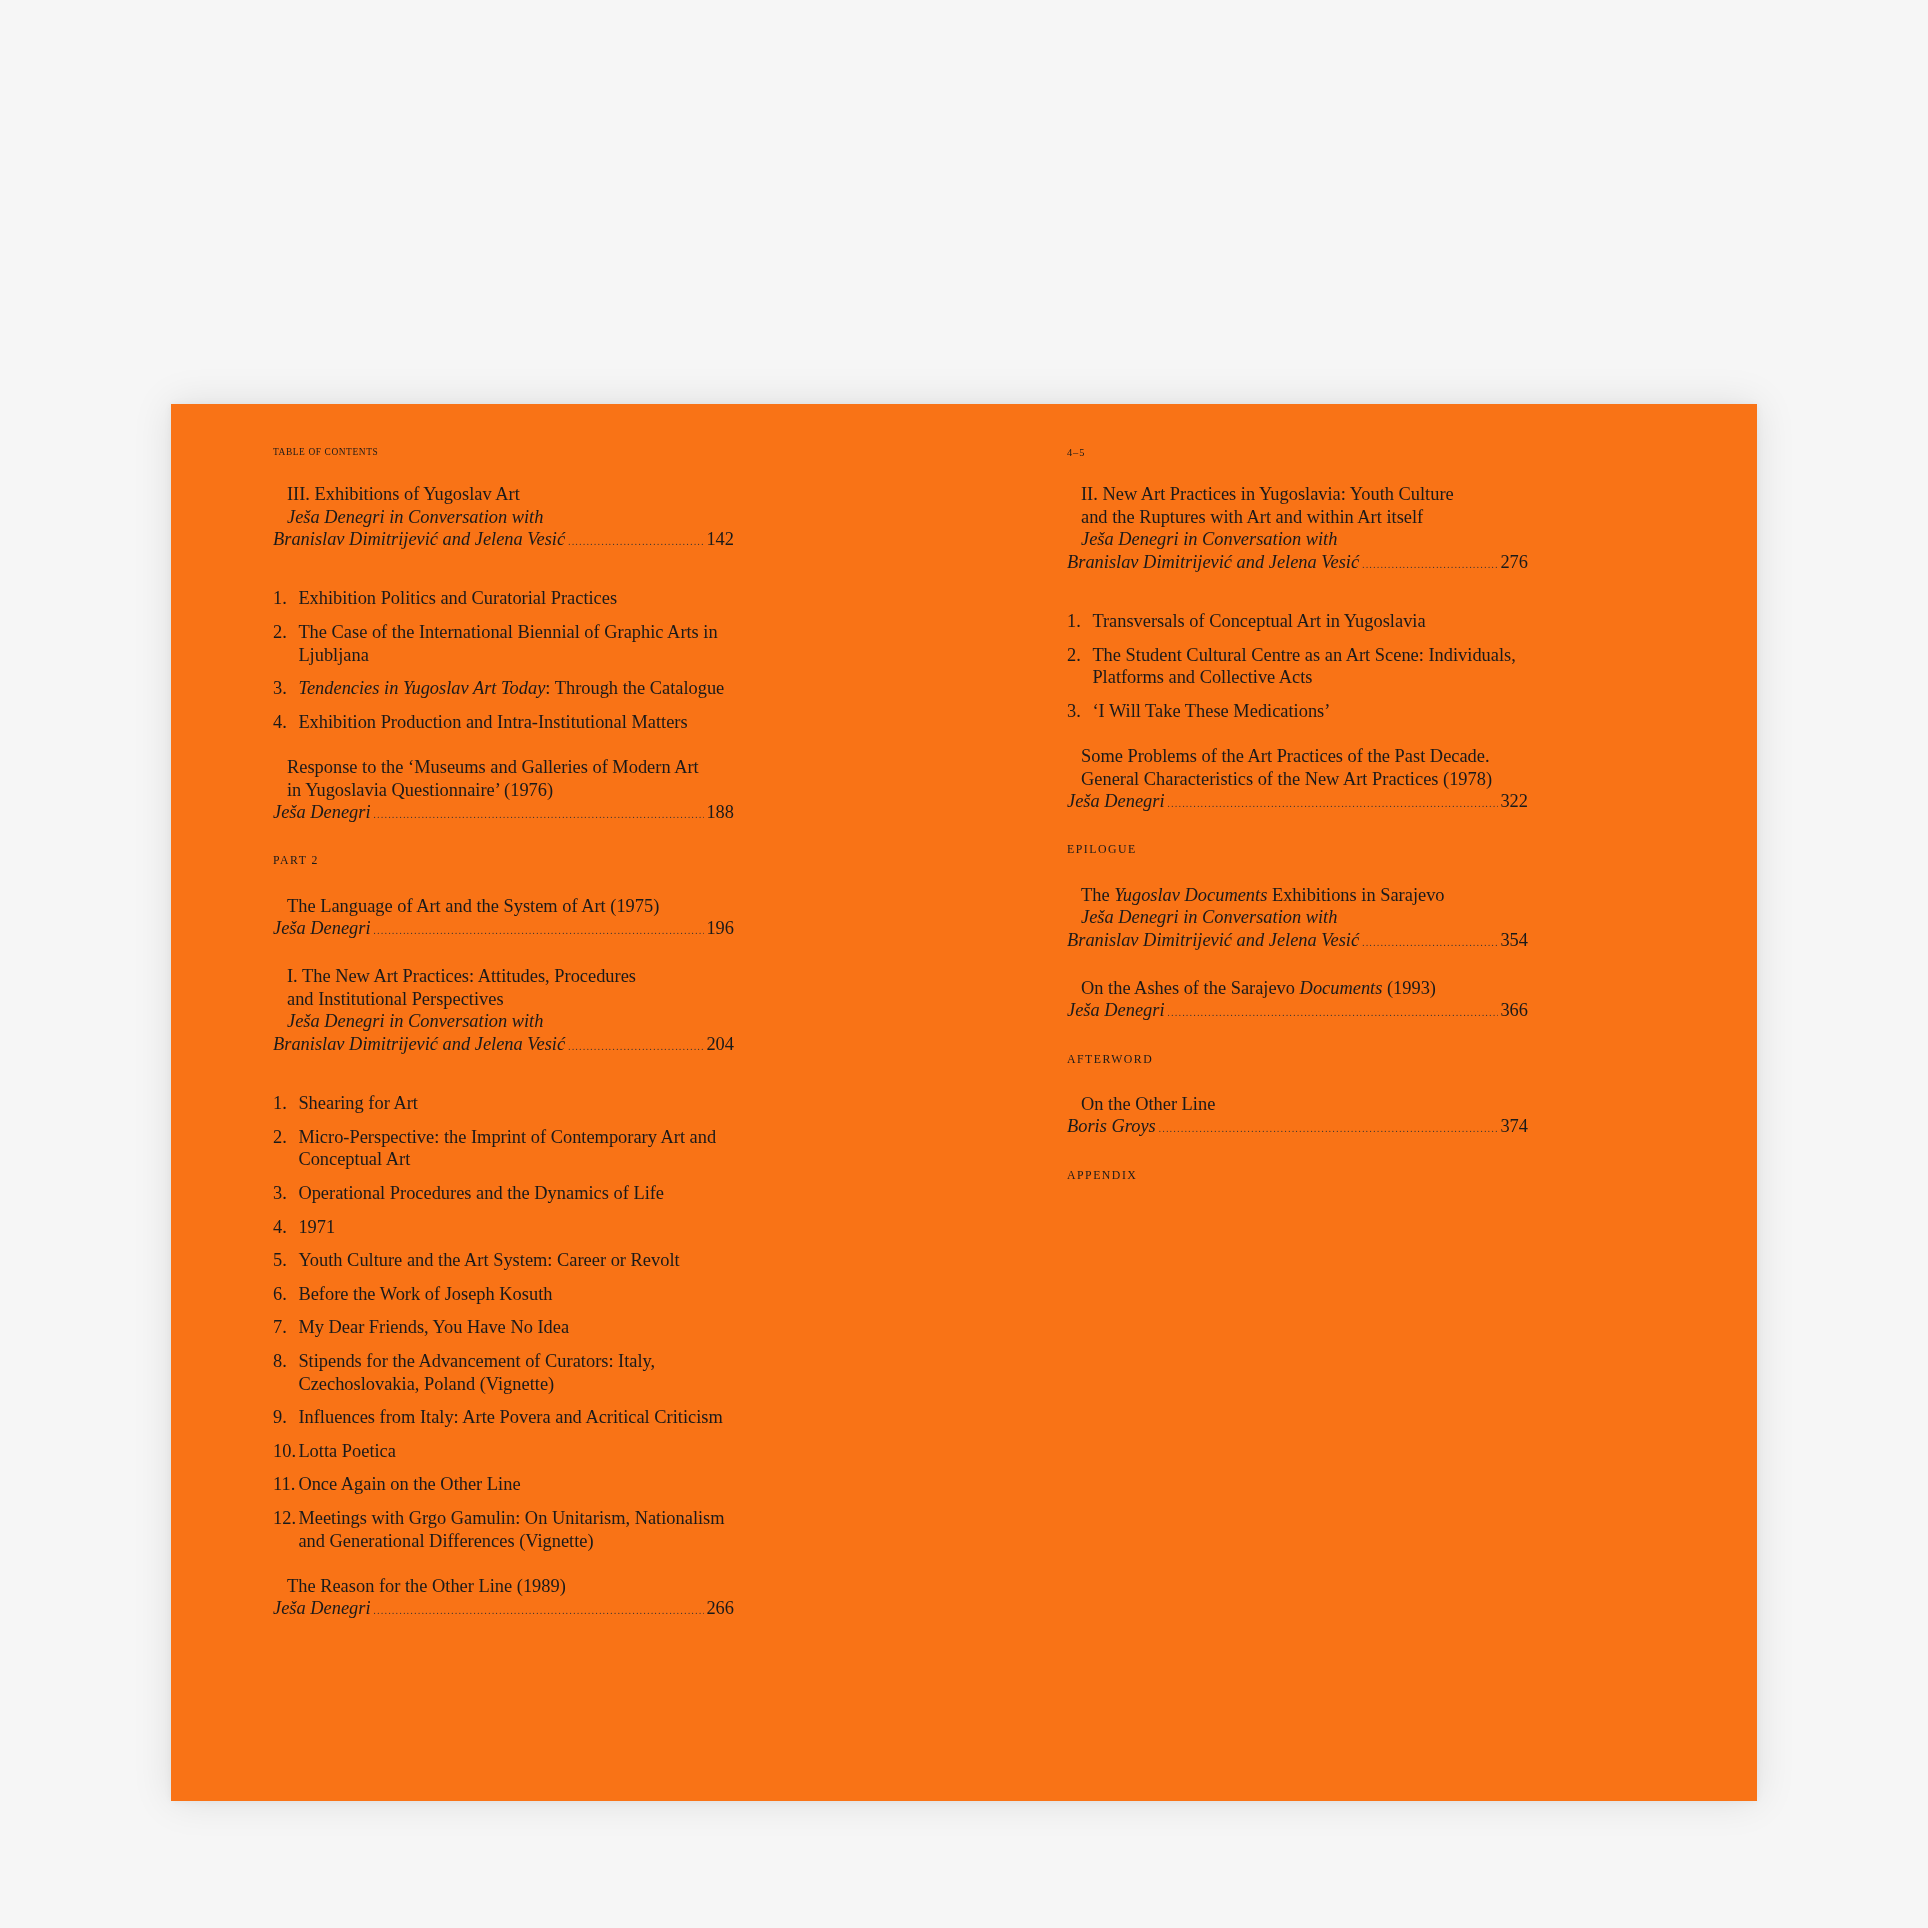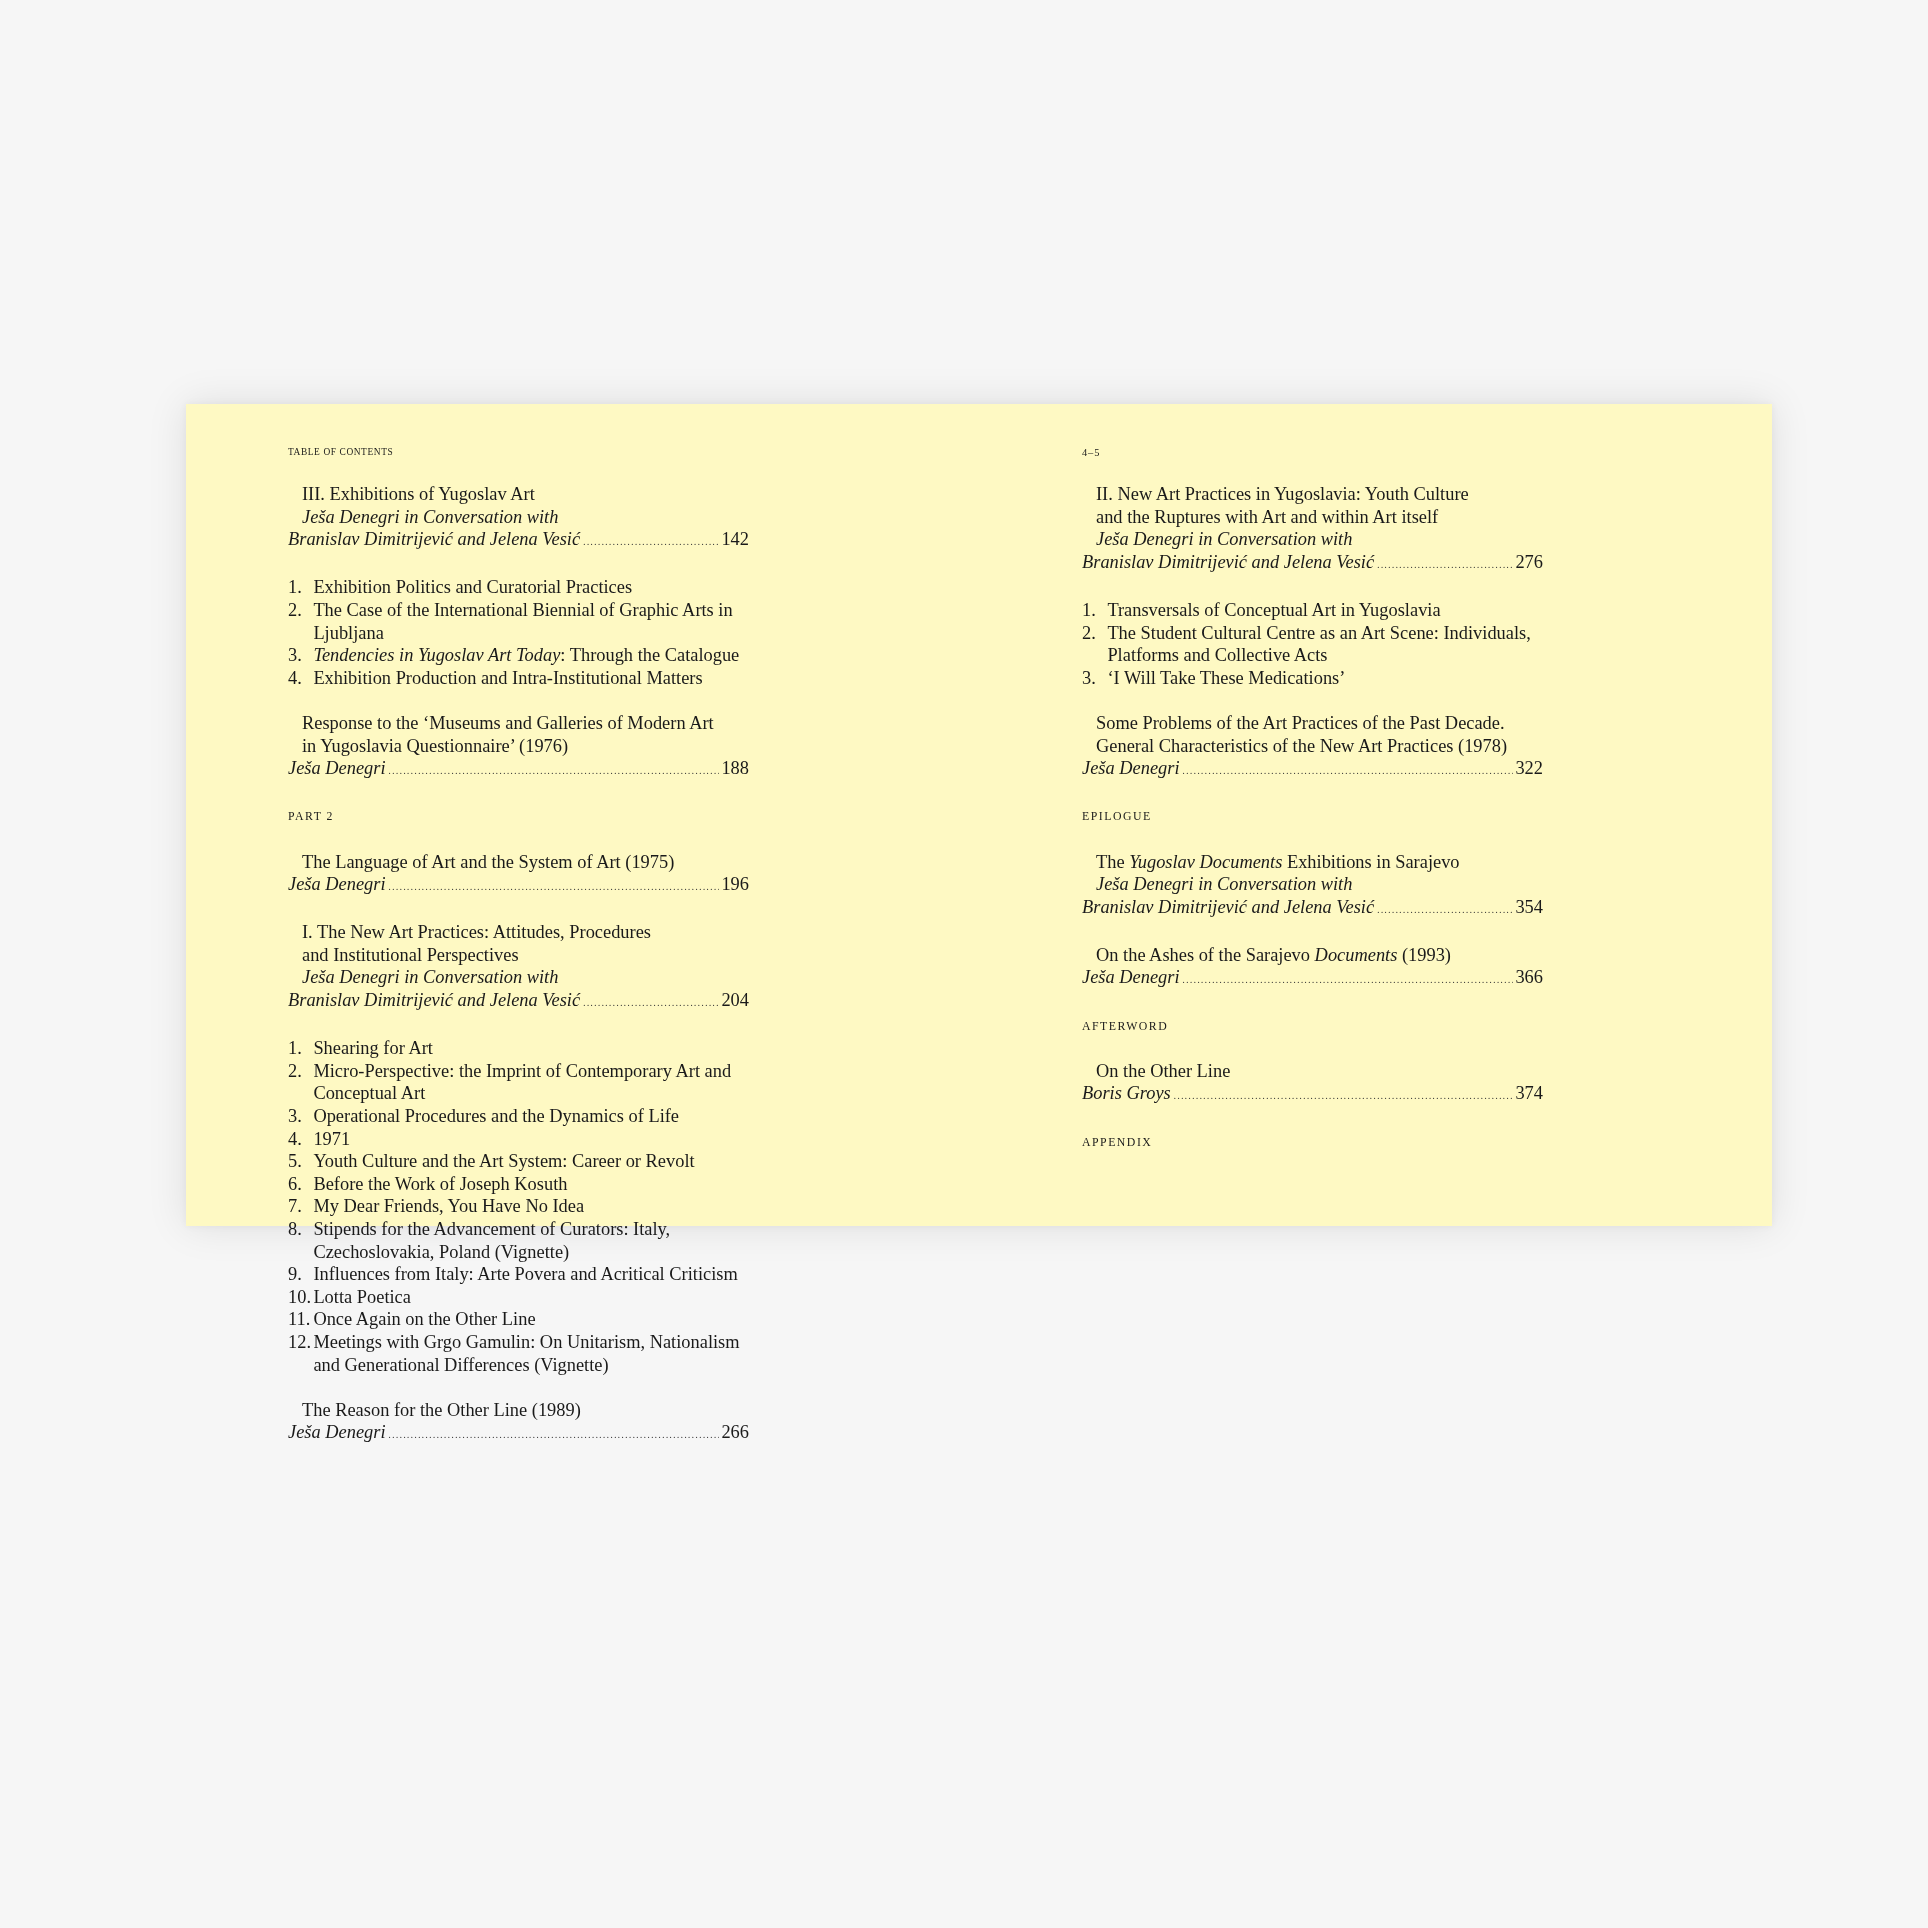--- a/index.html
+++ b/index.html
@@ -5,25 +5,25 @@
     html, body {
       margin: 0;
       padding: 0;
       width: 1928px;
       height: 1928px;
       background: #f6f6f6;
       overflow: hidden;
     }
     .spread {
       position: absolute;
-      left: 186px;
+      left: 171px;
       top: 404px;
       width: 1586px;
-      height: 822px;
-      background: #fef9c3;
+      height: 1397px;
+      background: #f97316;
       box-shadow: 0 0 38px rgba(0,0,0,0.10), 0 0 7.5px rgba(0,0,0,0.05);
     }
     .column {
       position: absolute;
       top: 0;
       width: 461px;
       font-family: "Liberation Serif", "DejaVu Serif", serif;
       color: #1a1a1a;
       font-size: 18.4px;
       line-height: 22.6px;
@@ -79,21 +79,21 @@
 
     .sublist { margin: 0 0 22.6px 0; padding: 0; list-style: none; }
     .sublist li {
       display: flex;
       align-items: baseline;
     }
     .sublist .num {
       flex: 0 0 25.4px;
       width: 25.4px;
     }
-    .sublist .txt { flex: 1 1 auto; }
+    .sublist .txt { flex: 1 1 auto; margin-top: 11px; }
 
     .part-label {
       font-size: 11.8px;
       letter-spacing: 1.5px;
       text-transform: uppercase;
       margin: 0 0 22.6px 0;
       line-height: 22.6px;
     }
   </style>
 </head>

